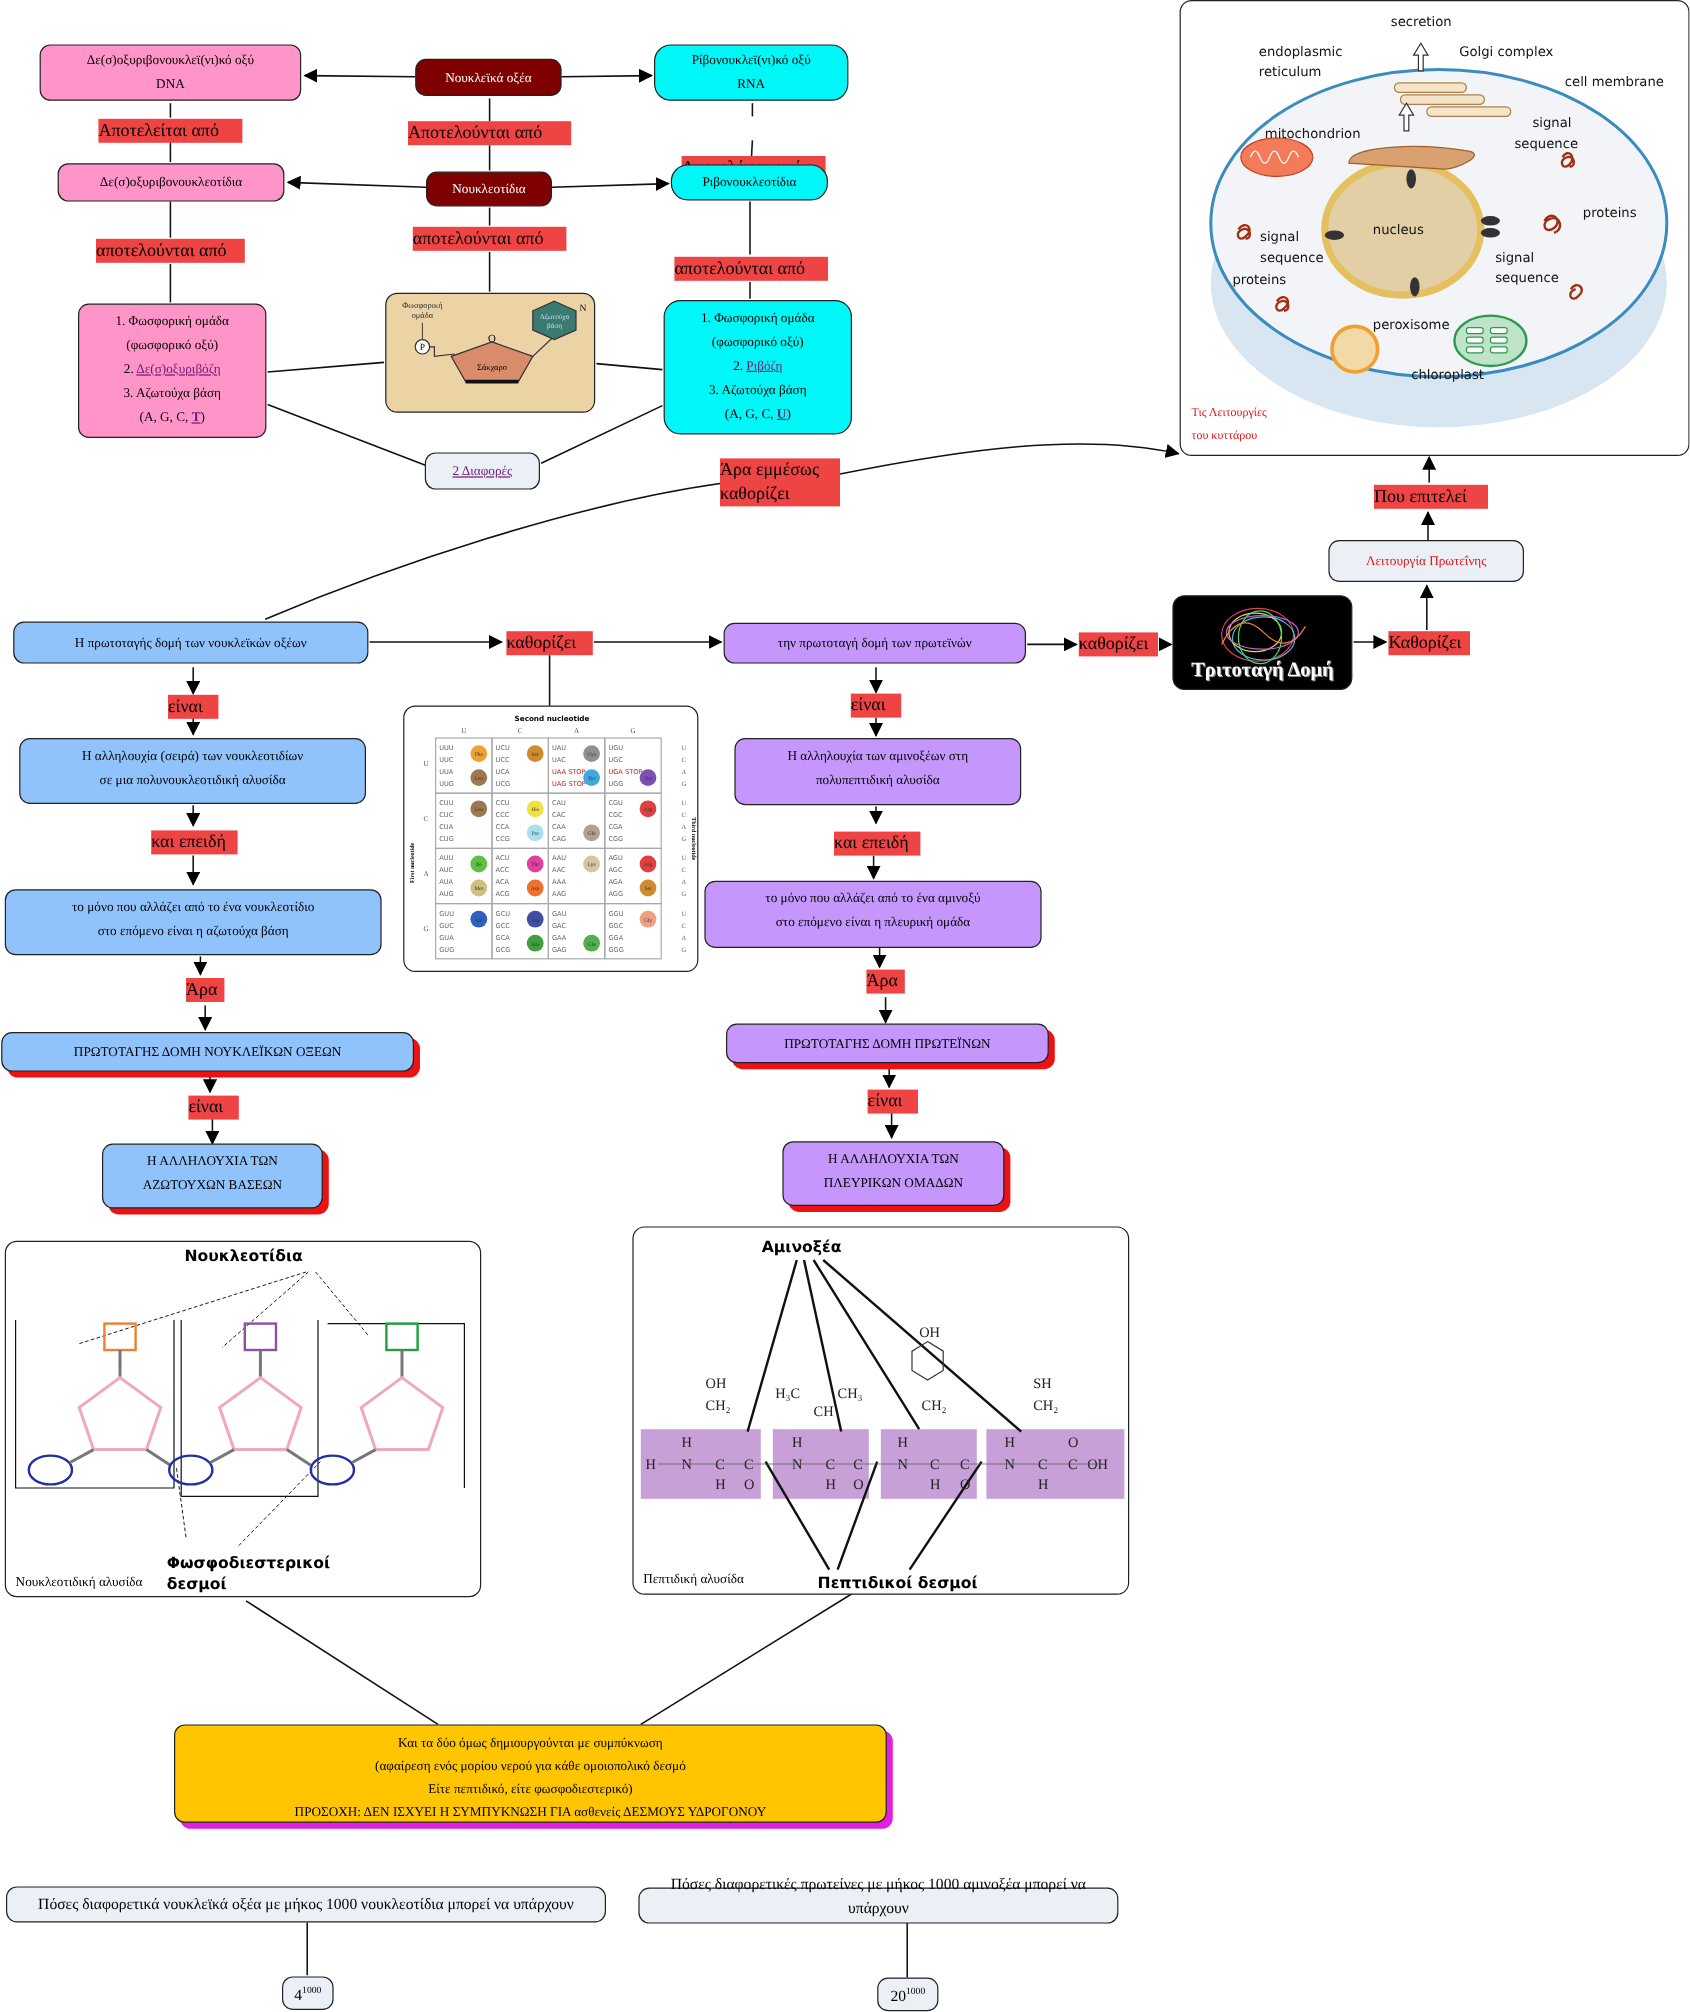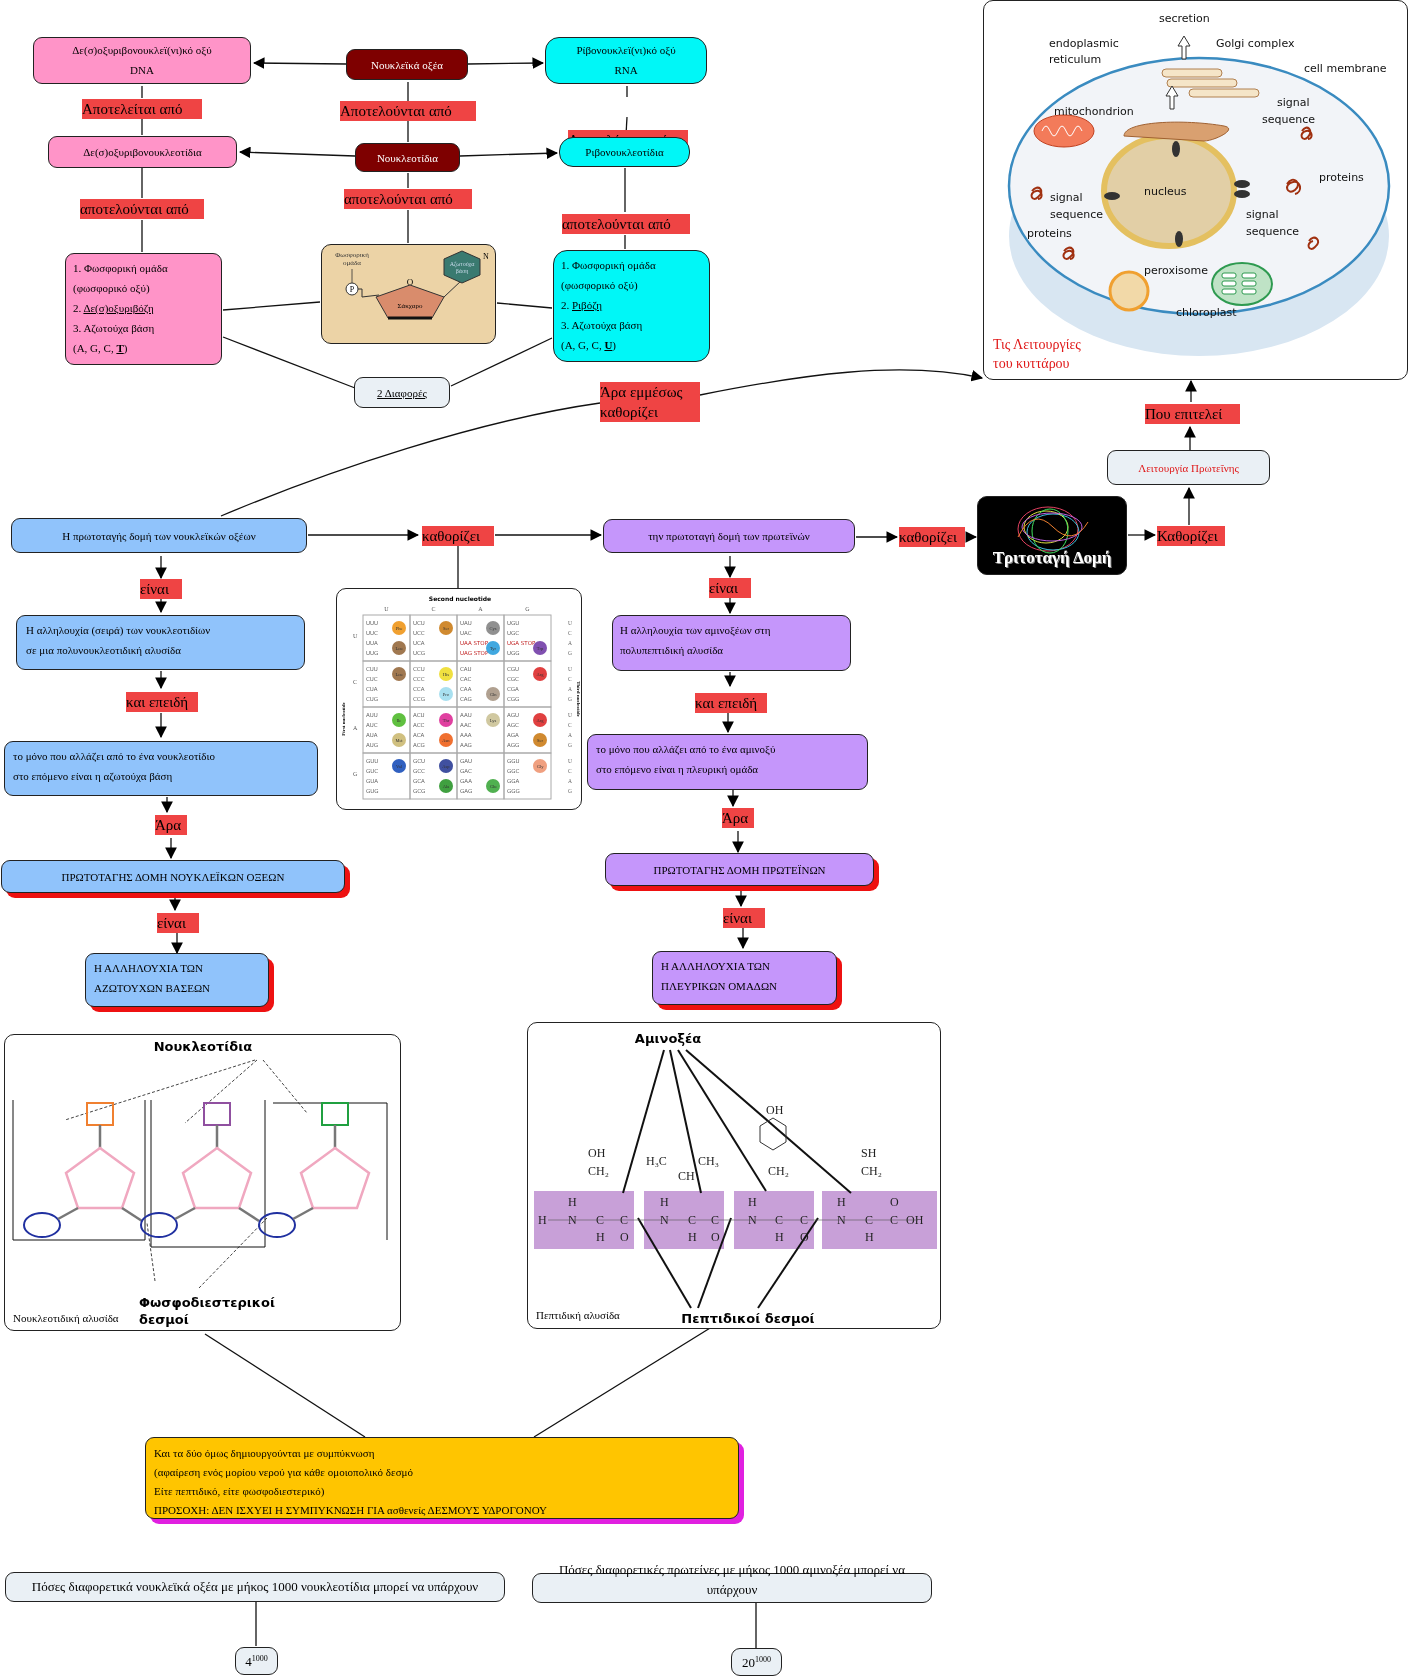--- a/index.html
+++ b/index.html
@@ -2,34 +2,34 @@
 <html><head>
 <meta charset="utf-8">
 <style>
   html, body { margin:0; padding:0; background:#ffffff; }
   body { width:1408px; height:1677px; position:relative; overflow:hidden;
          font-family:"Liberation Serif","DejaVu Serif",serif; color:#000; }
   #wires { position:absolute; left:0; top:0; width:1408px; height:1677px; pointer-events:none; }
   .node { position:absolute; box-sizing:border-box; border:1px solid #222; border-radius:9px;
           font-size:11px; line-height:20px; display:flex; align-items:center; justify-content:center;
           text-align:center; padding:2px 8px; }
-  .node.left { justify-content:flex-start; text-align:left; }
+  .node.left { justify-content:flex-start; text-align:center; }
   .pink { background:#ff94c8; }
   .cyan { background:#00f7f7;border-radius:14px; }
   .maroon { background:#7e0000; color:#fff; }
   .blue { background:#90c3fb; }
   .violet { background:#c596fb; }
   .pale { background:#eaf0f5; }
   .orange { background:#ffc500; }
   .shadow-red { box-shadow:5px 5px 0 #ee1111; }
   .shadow-mag { box-shadow:5px 5px 0 #e020e0; }
   .label { position:absolute; font-size:15px; line-height:20px; background:#ef4444; text-align:left; white-space:nowrap; }
   .multi { display:block; }
   .multi span { display:block; }
-  a.lnk { color:#000000; text-decoration:underline; }
+  a.lnk { color:#701a75; text-decoration:underline; }
   .panel { position:absolute; box-sizing:border-box; border:1px solid #222; border-radius:10px; background:#fff; overflow:hidden; }
   .red-text { color:#e01818; }
   sup { font-size:8px; }
 </style>
 </head>
 <body>
 
 <svg id="wires" xmlns="http://www.w3.org/2000/svg">
   <defs>
     <marker id="arr" viewBox="0 0 10 10" refX="9" refY="5" markerWidth="9" markerHeight="9" orient="auto-start-reverse">
@@ -231,21 +231,21 @@
       <text x="335" y="180">proteins</text>
       <text x="66" y="200">signal</text>
       <text x="66" y="217">sequence</text>
       <text x="43" y="236">proteins</text>
       <text x="262" y="217">signal</text>
       <text x="262" y="234">sequence</text>
       <text x="160" y="273">peroxisome</text>
       <text x="192" y="315">chloroplast</text>
     </g>
   </svg>
-  <div class="red-text" style="position:absolute;left:9px;top:334px;font-size:14px;line-height:19px;">
+  <div class="red-text" style="position:absolute;left:9px;top:334px;font-size:10px;line-height:19px;">
     <div>Τις Λειτουργίες</div>
     <div>του κυττάρου</div>
   </div>
 </div>
 
 <div class="label" style="left:1145px;top:404px;width:95px;">Που επιτελεί</div>
 <div class="node pale red-text" style="left:1107px;top:450px;width:163px;height:35px;">
   <span>Λειτουργία Πρωτεΐνης</span>
 </div>
 

